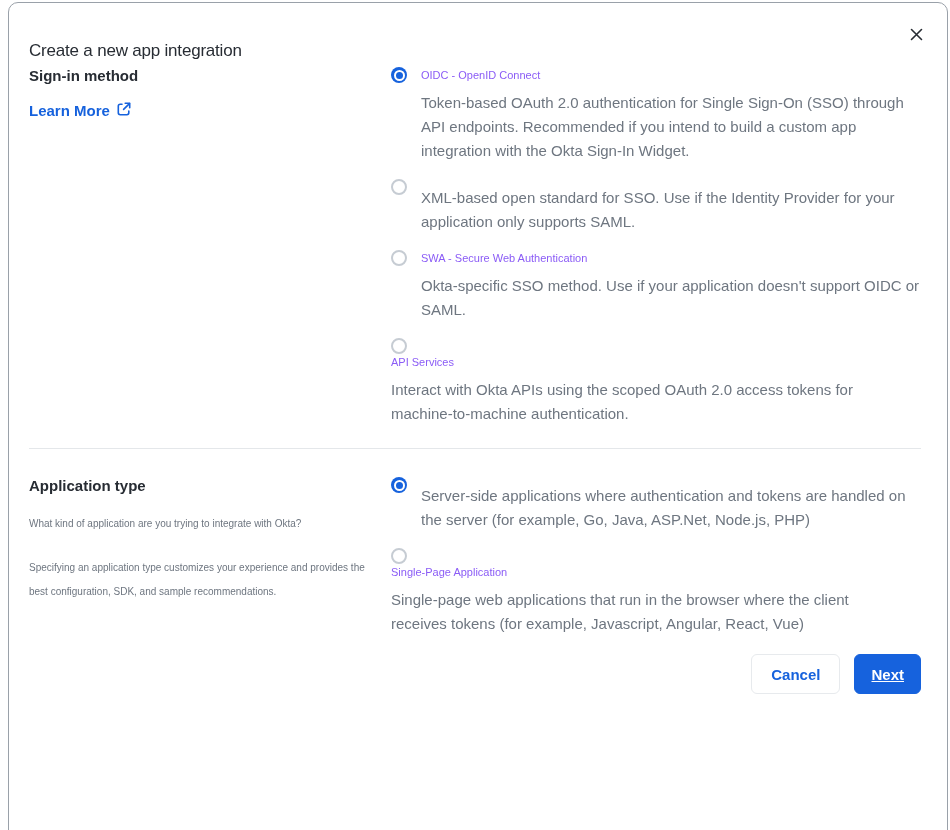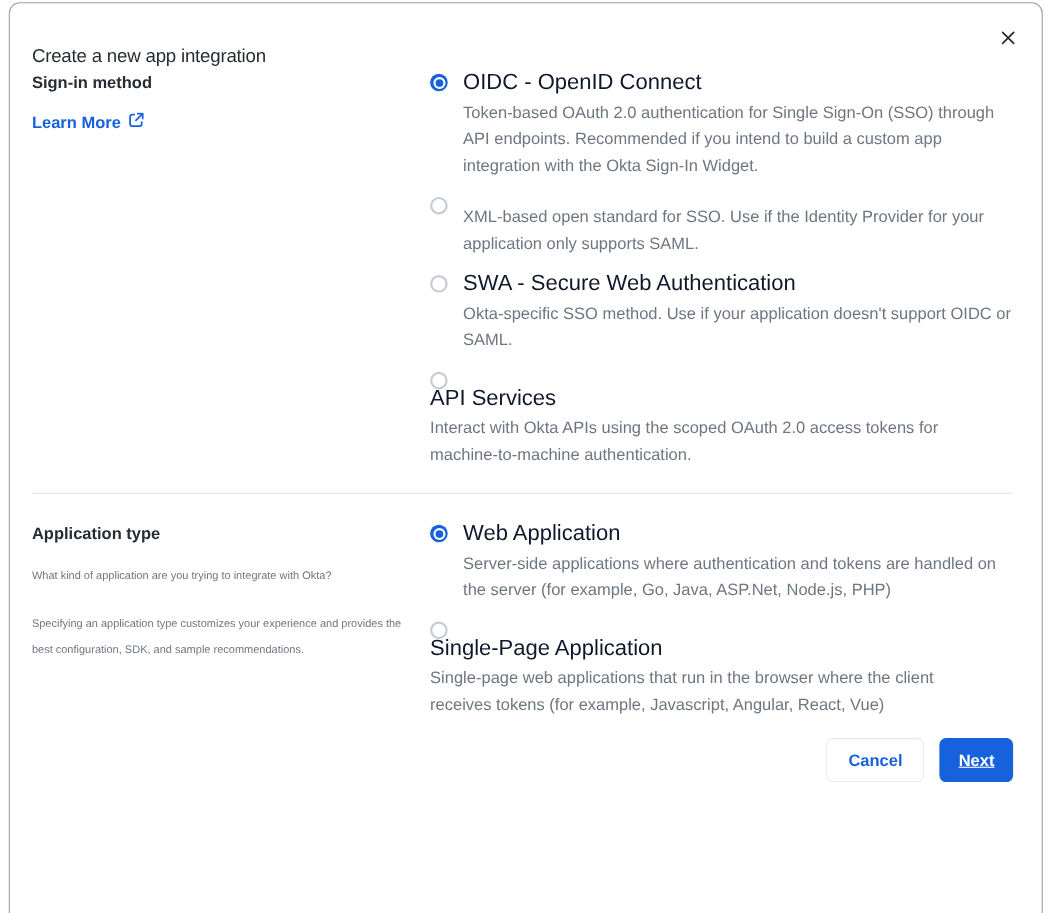--- a/index.html
+++ b/index.html
@@ -95,22 +95,22 @@
   }
   .radio.selected { background: var(--accent); }
   .radio.selected::after {
     content: '';
     width: 7px; height: 7px;
     border: 2px solid #ffffff;
     border-radius: 50%;
     background: var(--accent);
   }
   .option-label {
-    font-size: 20px;
-    color: #0f172a;
+    font-size: 11px;
+    color: #8b5cf6;
     line-height: 17px;
     cursor: pointer;
   }
   .option-desc {
     margin-top: 7px;
     font-size: 15px;
     color: var(--body-gray);
     line-height: 24px;
     max-width: 510px;
   }
@@ -214,21 +214,20 @@
     <div class="section" style="margin-top:28px;">
       <div>
         <div class="section-heading">Application type</div>
         <p class="left-para">What kind of application are you trying to integrate with Okta?</p>
         <p class="left-para">Specifying an application type customizes your experience and provides the best configuration, SDK, and sample recommendations.</p>
       </div>
       <div>
           <div class="option-row">
             <span class="radio selected" role="radio" aria-checked="true"></span>
             <div>
-              <div class="option-label">Web Application</div>
               <div class="option-desc">Server-side applications where authentication and tokens are handled on the server (for example, Go, Java, ASP.Net, Node.js, PHP)</div>
             </div>
           </div>
           <div class="option-row">
             <span class="radio unselected" role="radio" aria-checked="false"></span>
             <div>
               <div class="option-label">Single-Page Application</div>
               <div class="option-desc">Single-page web applications that run in the browser where the client receives tokens (for example, Javascript, Angular, React, Vue)</div>
             </div>
           </div>

